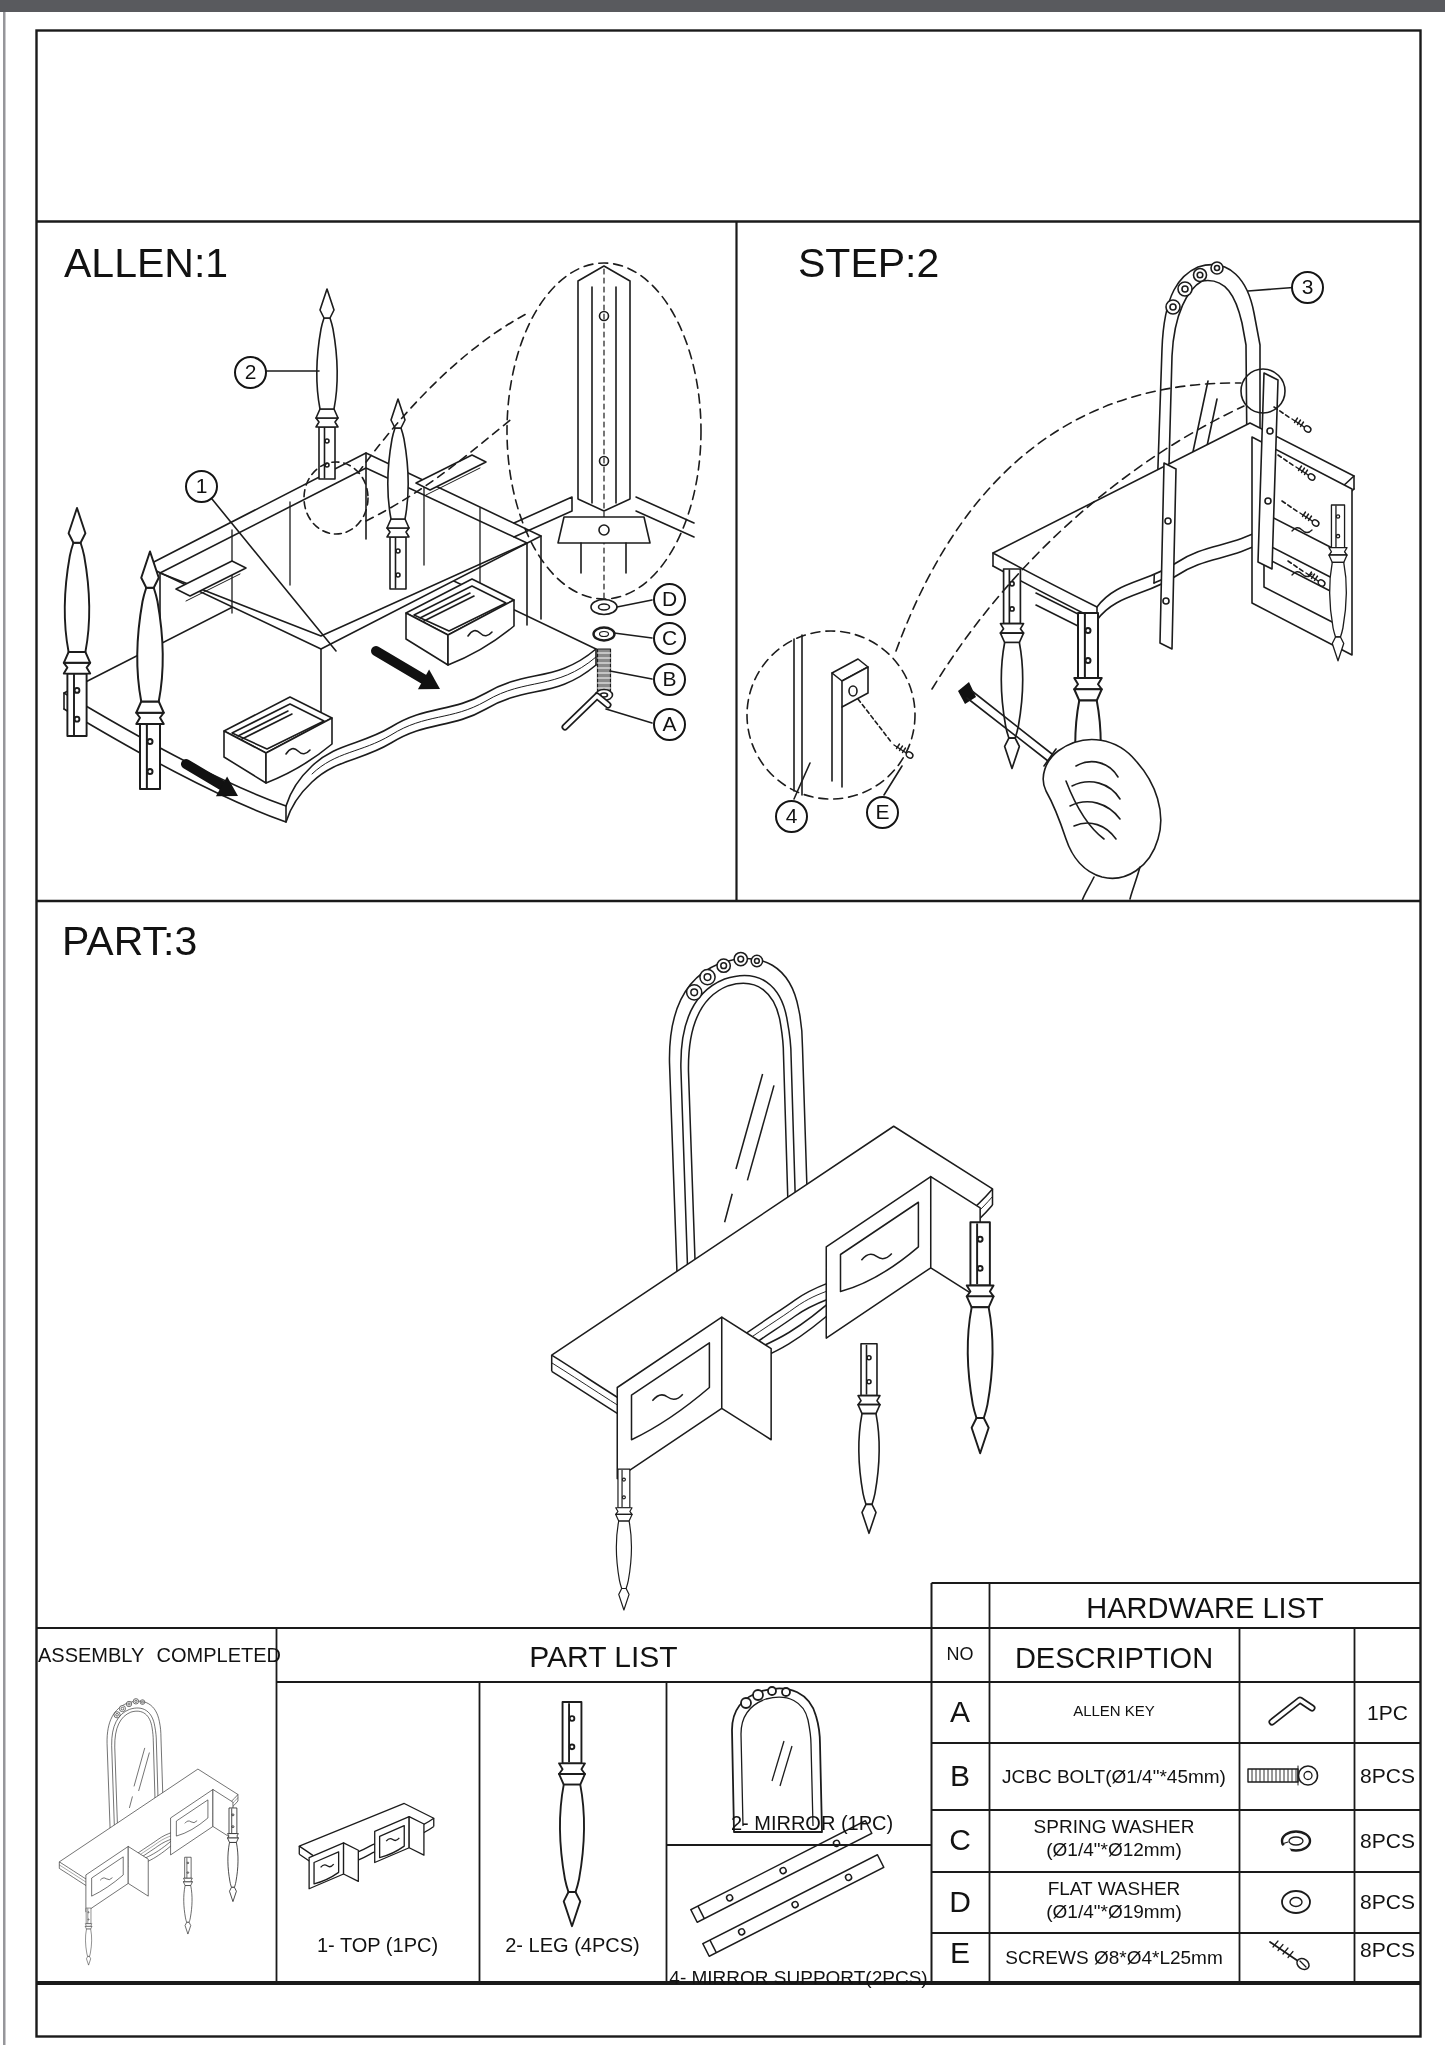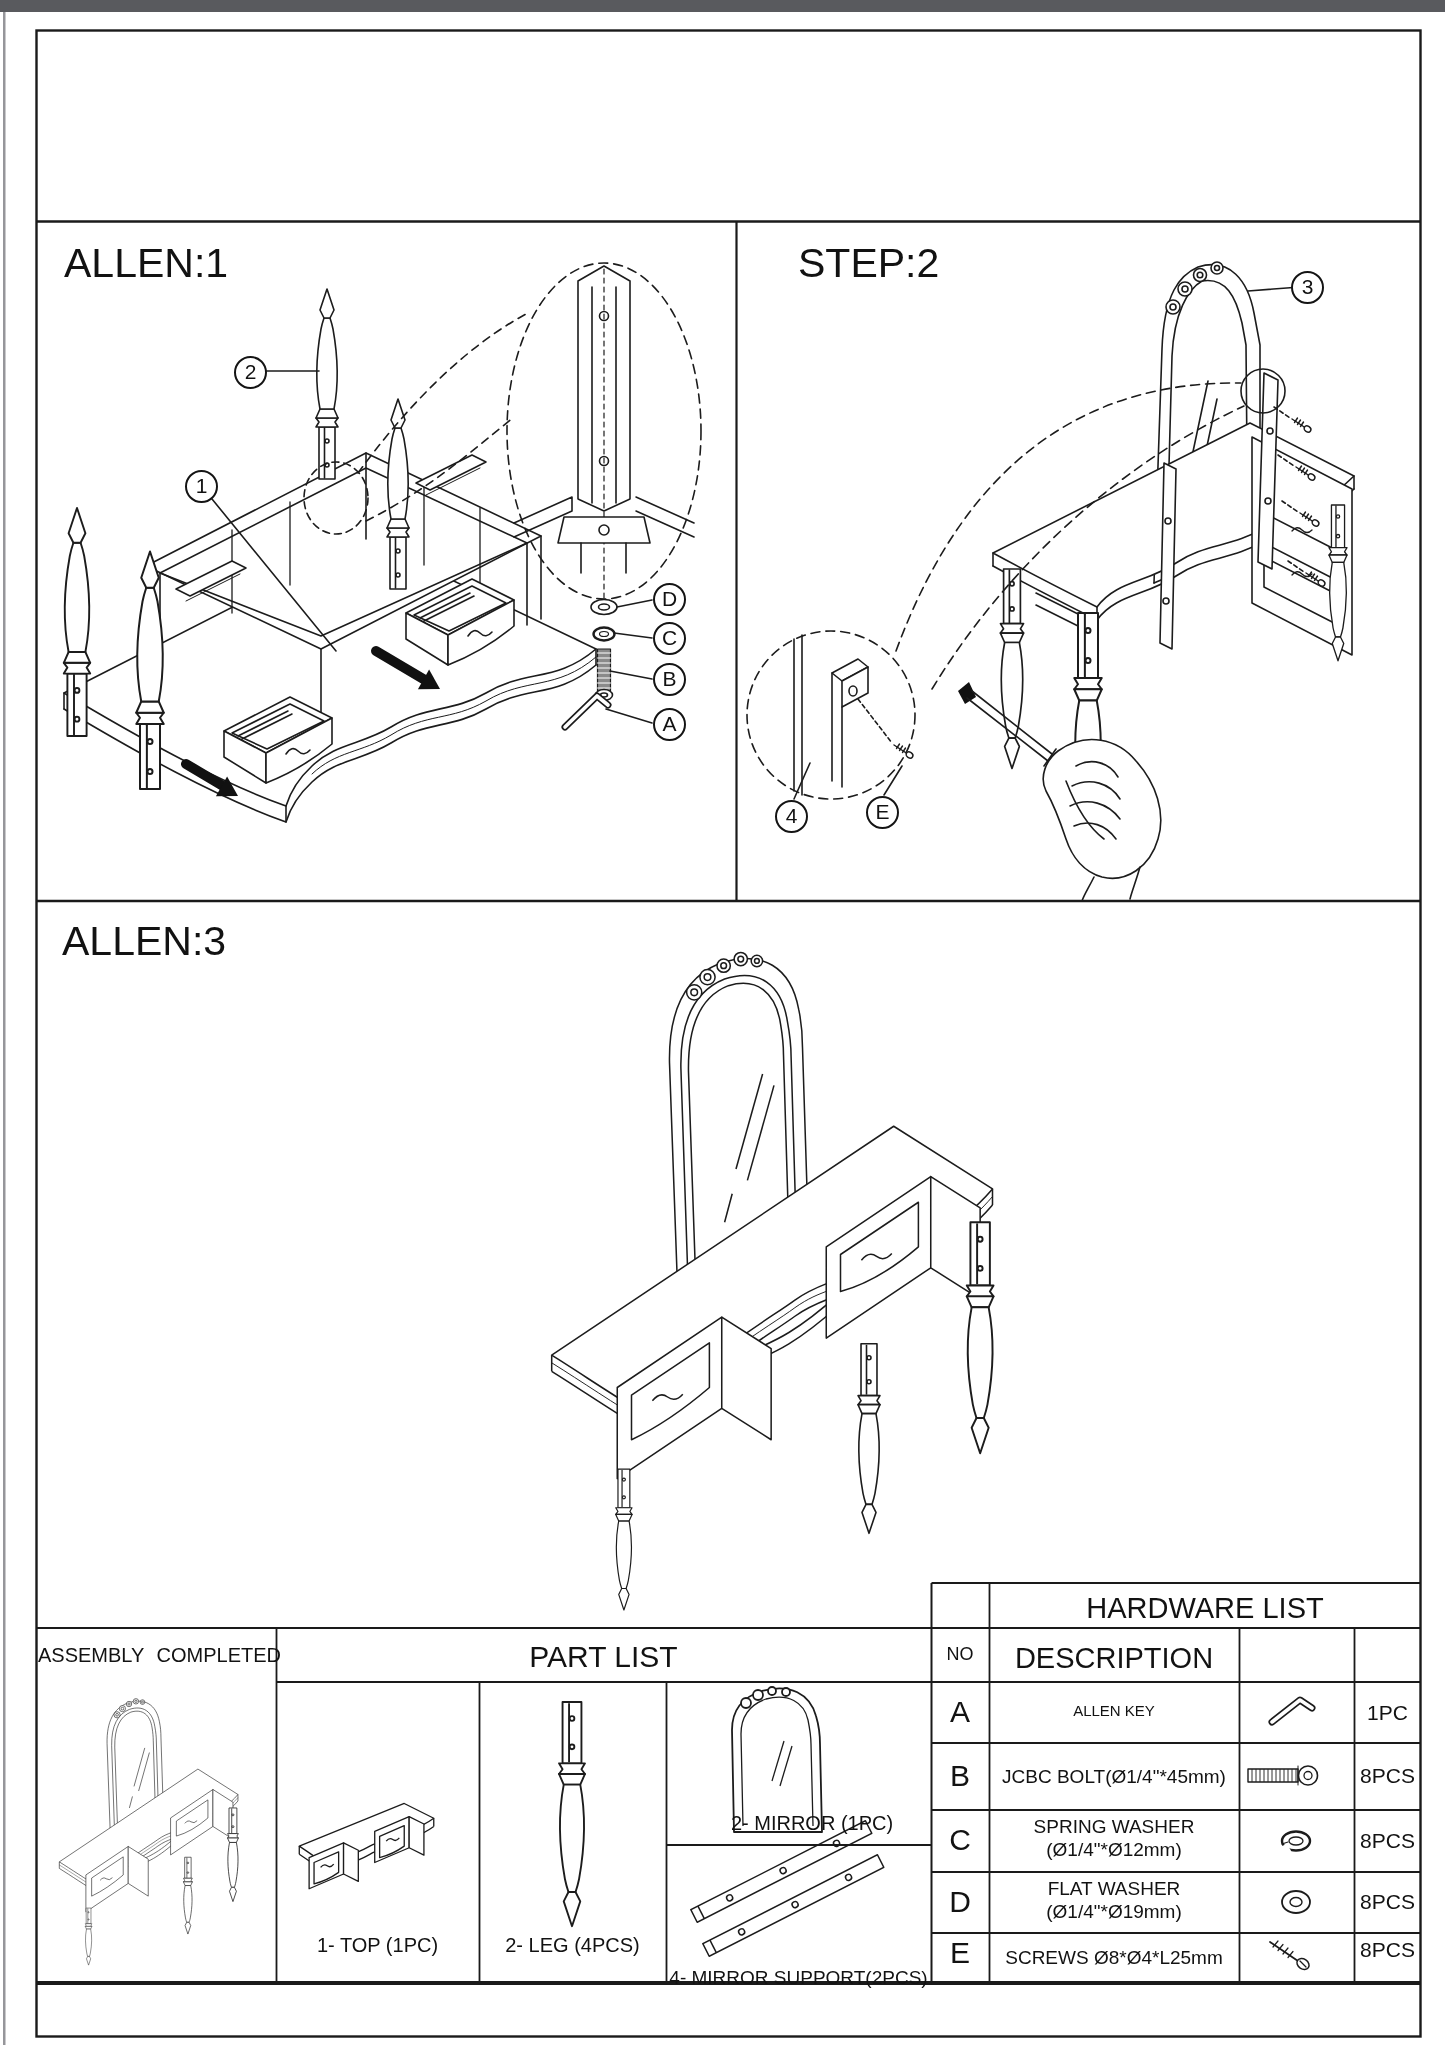--- a/index.html
+++ b/index.html
@@ -374,21 +374,21 @@
       <line x1="931" y1="1810" x2="1421" y2="1810" stroke-width="1.8"></line>
       <line x1="931" y1="1872" x2="1421" y2="1872" stroke-width="1.8"></line>
       <line x1="931" y1="1933" x2="1421" y2="1933" stroke-width="1.8"></line>
       <line x1="36" y1="1983" x2="1421" y2="1983" stroke-width="4"></line>
     </g>
   </svg>
 
 
   <div class="abs txt" style="left:64px;top:240px;font-size:41px;">ALLEN:1</div>
   <div class="abs txt" style="left:798px;top:240px;font-size:41px;">STEP:2</div>
-  <div class="abs txt" style="left:62px;top:918px;font-size:41px;">ALLEN:3</div>
+  <div class="abs txt" style="left:62px;top:918px;font-size:41px;">PART:3</div>
 
   <div class="callout" style="left:185px;top:470px;">1</div>
   <div class="callout" style="left:234px;top:356px;">2</div>
   <div class="callout" style="left:653px;top:583px;">D</div>
   <div class="callout" style="left:653px;top:622px;">C</div>
   <div class="callout" style="left:653px;top:663px;">B</div>
   <div class="callout" style="left:653px;top:708px;">A</div>
   <div class="callout" style="left:1291px;top:271px;">3</div>
   <div class="callout" style="left:775px;top:800px;">4</div>
   <div class="callout" style="left:866px;top:796px;">E</div>

